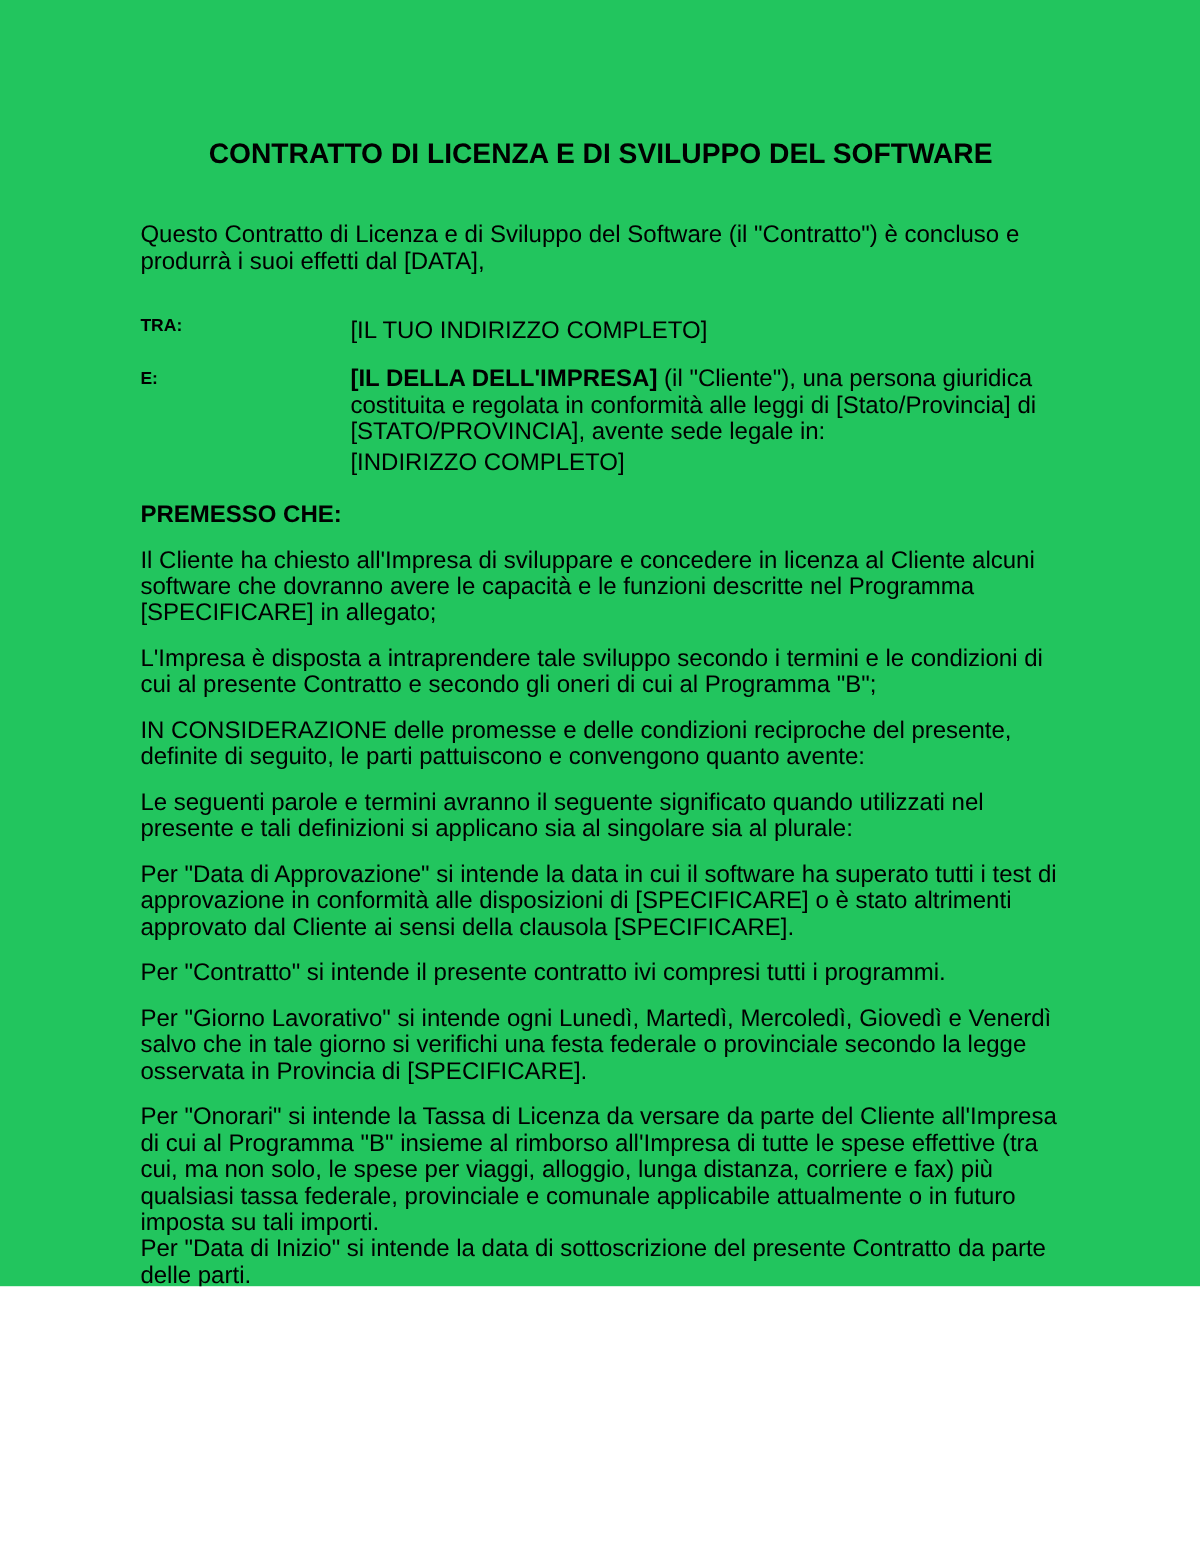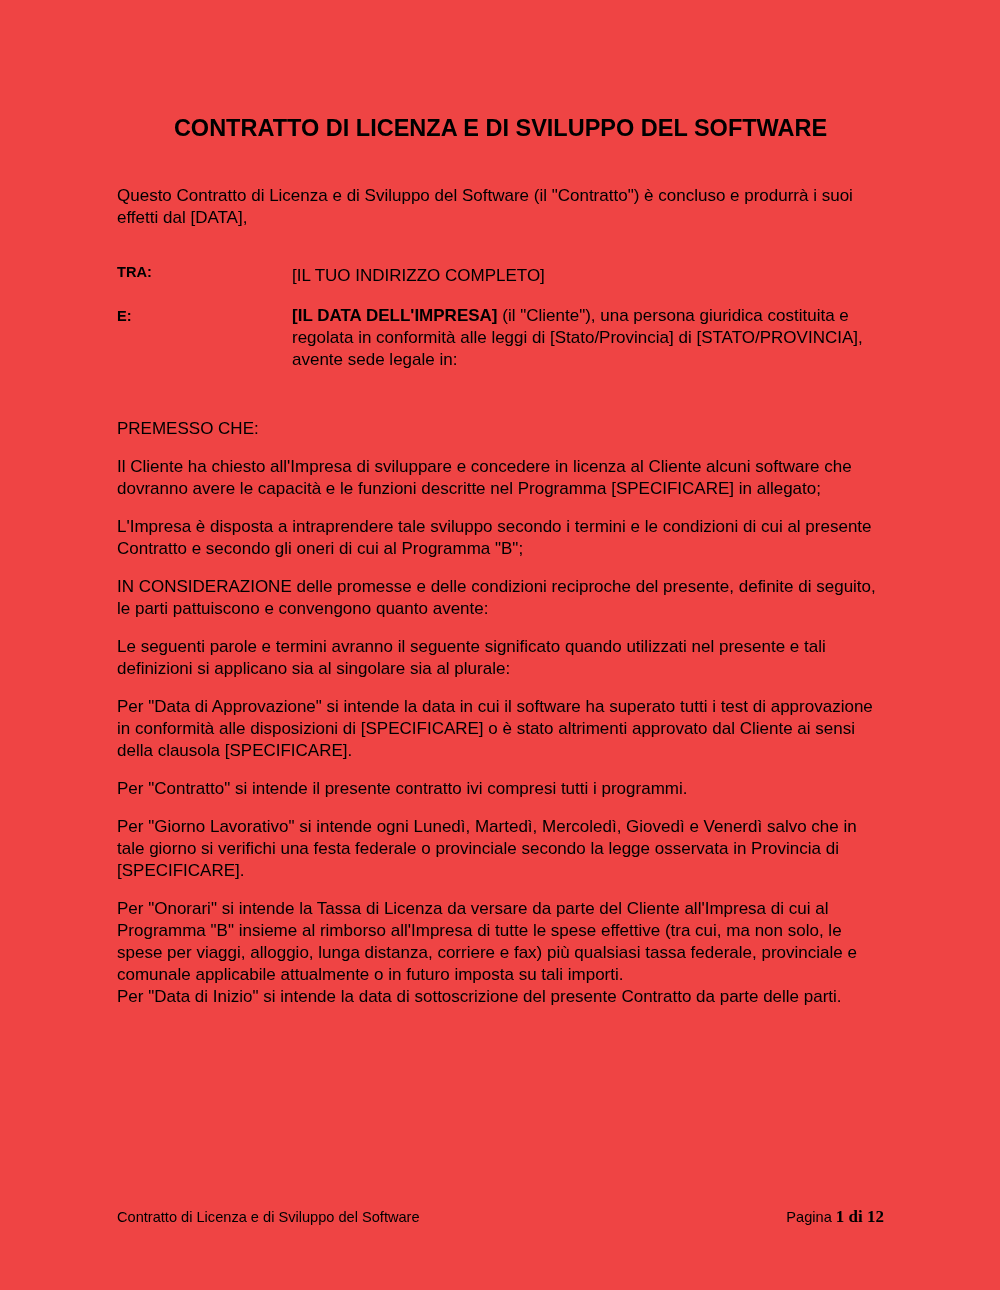--- a/index.html
+++ b/index.html
@@ -3,61 +3,61 @@
 <meta charset="utf-8">
 <style>
   html, body {
     margin: 0;
     padding: 0;
     background: #ffffff;
   }
   .page {
     position: relative;
     width: 1000px;
-    height: 1290px;
-    background: #ef4444;
+    height: 1072px;
+    background: #22c55e;
     color: #000000;
     font-family: "Liberation Sans", sans-serif;
     overflow: hidden;
     box-sizing: border-box;
   }
   .content {
     padding: 113px 116px 0 117px;
   }
   .title {
     margin: 0;
     font-size: 23.5px;
     line-height: 30px;
     font-weight: bold;
     text-align: center;
   }
   .para {
     margin: 0;
-    font-size: 17px;
+    font-size: 20px;
     line-height: 22px;
   }
   .intro {
     margin-top: 42px;
   }
   .party {
     display: flex;
   }
   .party-tra { margin-top: 32px; }
   .party-e   { margin-top: 18px; }
   .party-label {
     width: 175px;
     flex: 0 0 175px;
     font-weight: bold;
     font-size: 14.6px;
     line-height: 22px;
   }
   .party-body { flex: 1; }
   .bold { font-weight: bold; }
   .party-address { margin-top: 4px; }
-  .premesso { margin-top: 47px; }
+  .premesso { margin-top: 21px; font-weight: bold; }
   .recital { margin-top: 16px; }
   .recital-first { margin-top: 18px; }
   .section-heading {
     margin-top: 28px;
     font-size: 14.6px;
     line-height: 22px;
     font-weight: bold;
   }
   .sec-num {
     display: inline-block;
@@ -96,21 +96,22 @@
     <div class="party party-tra">
       <div class="party-label">TRA:</div>
       <div class="party-body">
         <p class="para party-address">[IL TUO INDIRIZZO COMPLETO]</p>
       </div>
     </div>
 
     <div class="party party-e">
       <div class="party-label">E:</div>
       <div class="party-body">
-        <p class="para"><span class="bold">[IL DATA DELL'IMPRESA]</span><span> (il "Cliente"), una persona giuridica costituita e regolata in conformità alle leggi di [Stato/Provincia] di [STATO/PROVINCIA], avente sede legale in:</span></p>
+        <p class="para"><span class="bold">[IL DELLA DELL'IMPRESA]</span><span> (il "Cliente"), una persona giuridica costituita e regolata in conformità alle leggi di [Stato/Provincia] di [STATO/PROVINCIA], avente sede legale in:</span></p>
+        <p class="para party-address">[INDIRIZZO COMPLETO]</p>
       </div>
     </div>
 
     <p class="para premesso">PREMESSO CHE:</p>
 
     <p class="para recital">Il Cliente ha chiesto all'Impresa di sviluppare e concedere in licenza al Cliente alcuni software che dovranno avere le capacità e le funzioni descritte nel Programma [SPECIFICARE] in allegato;</p>
     <p class="para recital">L'Impresa è disposta a intraprendere tale sviluppo secondo i termini e le condizioni di cui al presente Contratto e secondo gli oneri di cui al Programma "B";</p>
     <p class="para recital">IN CONSIDERAZIONE delle promesse e delle condizioni reciproche del presente, definite di seguito, le parti pattuiscono e convengono quanto avente:</p>
 
 

